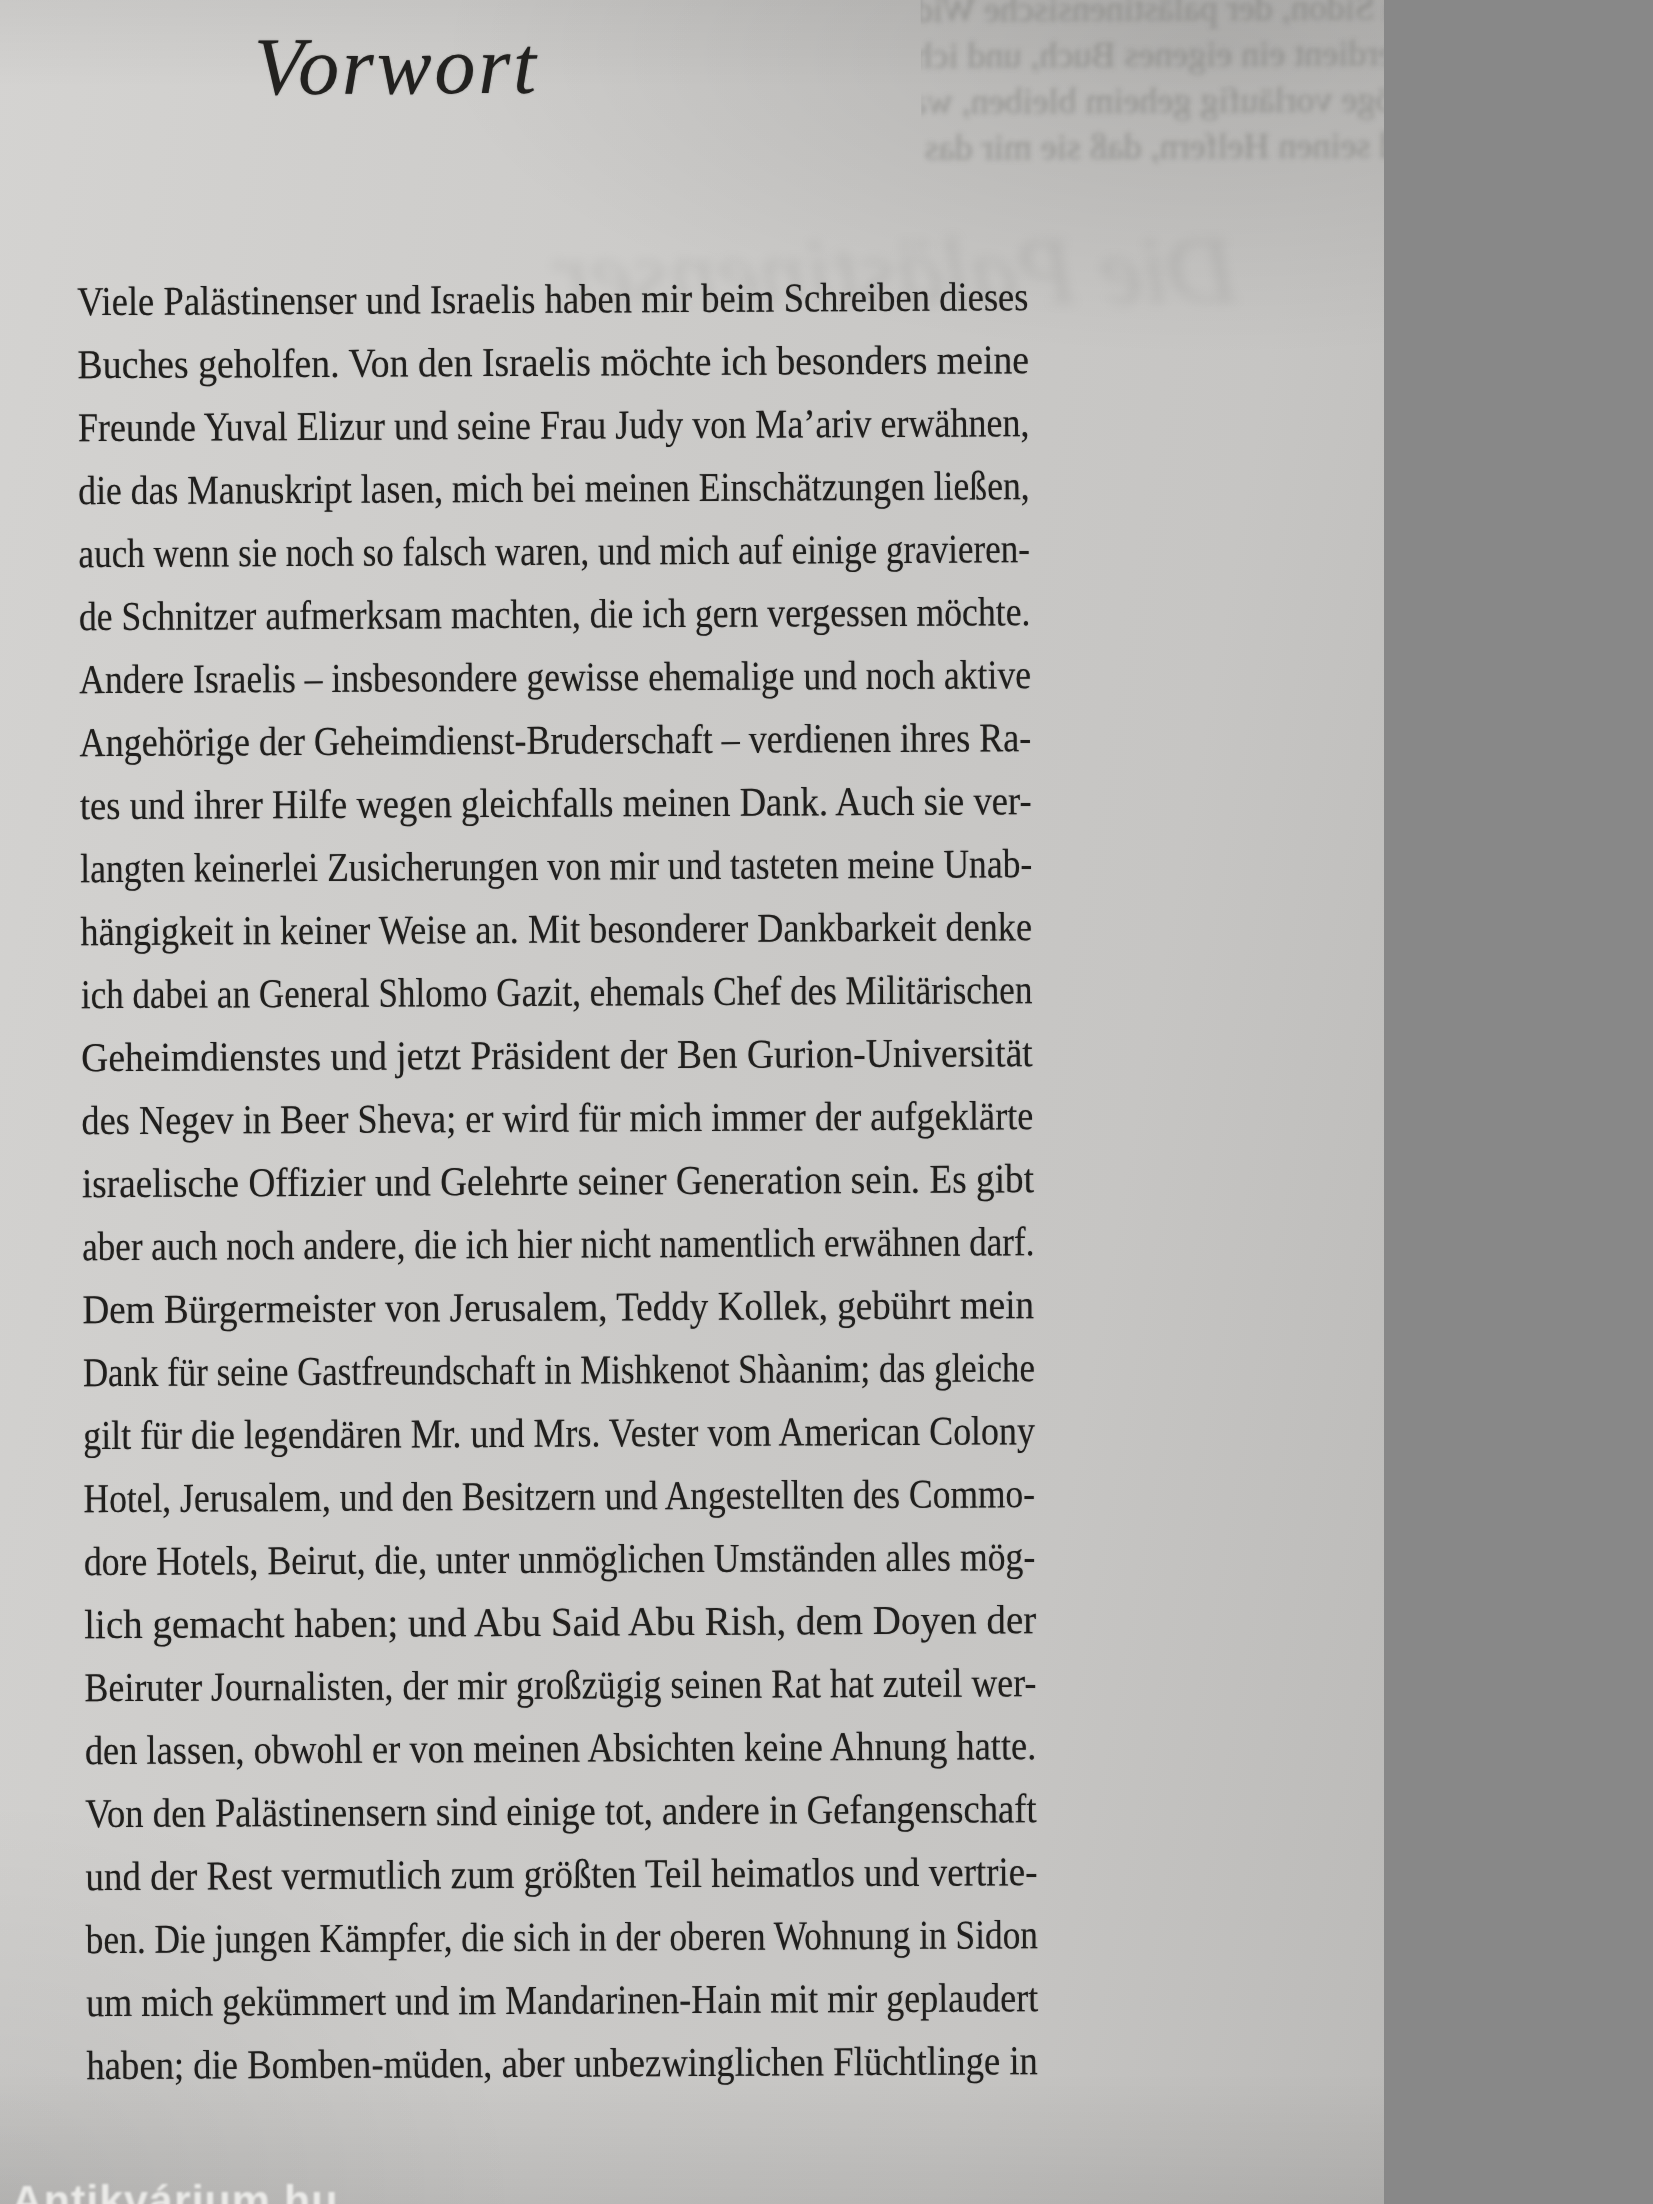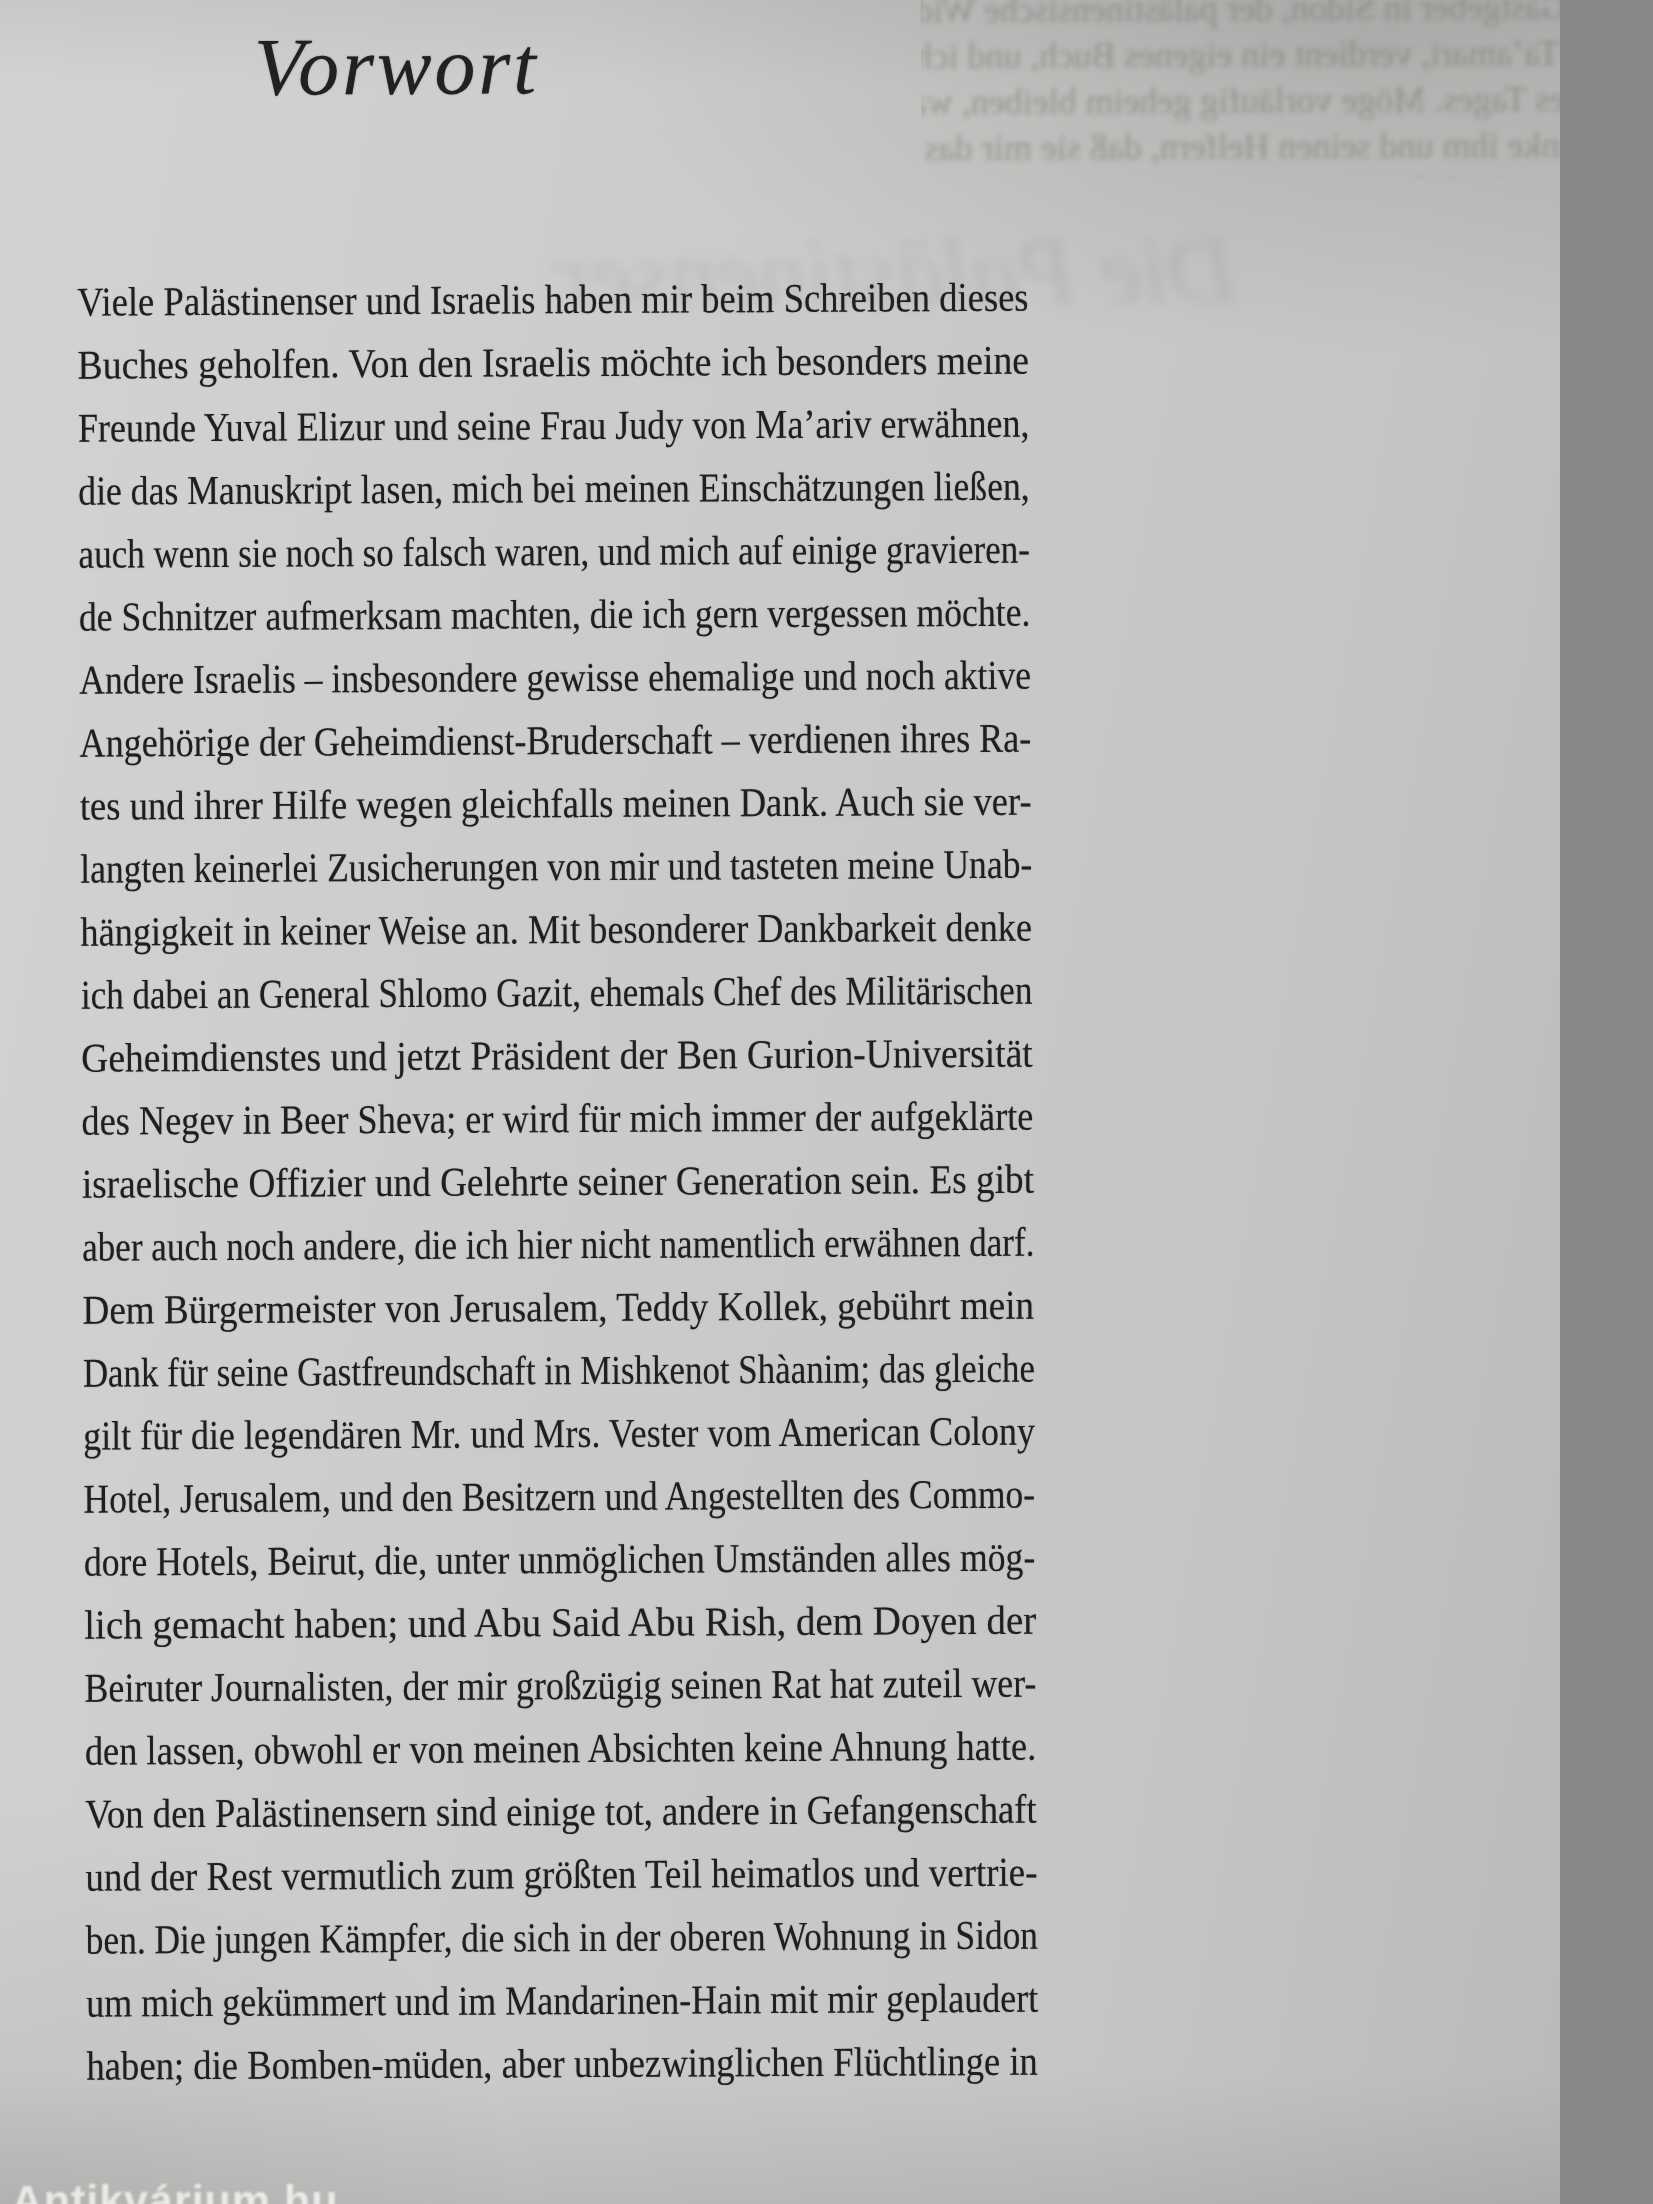--- a/index.html
+++ b/index.html
@@ -1,18 +1,18 @@
 <!DOCTYPE html>
 <html><head>
 <meta charset="utf-8">
 <style>
   html,body{margin:0;padding:0;background:#888;}
   #page{
     position:relative;
-    width:1560px;height:2205px;
+    width:1384px;height:2205px;
     overflow:hidden;
     font-family:"Liberation Serif","DejaVu Serif",serif;
     background:
       radial-gradient(ellipse 1261px 505px at 88% 2%, rgba(0,0,0,0.11), rgba(0,0,0,0) 62%),
       radial-gradient(ellipse 873px 679px at 0% 100%, rgba(0,0,0,0.07), rgba(0,0,0,0) 60%),
       linear-gradient(to bottom, rgba(0,0,0,0.05) 0%, rgba(0,0,0,0) 4%, rgba(0,0,0,0) 94%, rgba(0,0,0,0.08) 100%),
       linear-gradient(100deg, #d4d3d1 0%, #cccbc9 40%, #c6c5c3 75%, #bbbab8 100%);
   }
   #content{
     position:absolute;inset:0;

